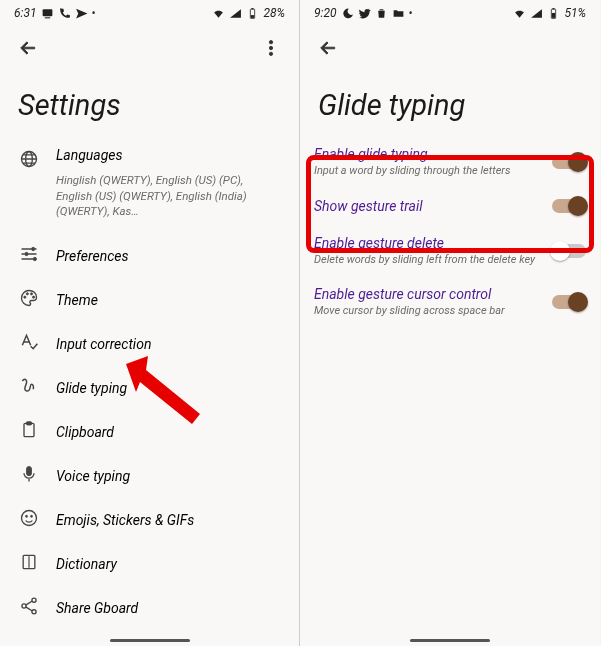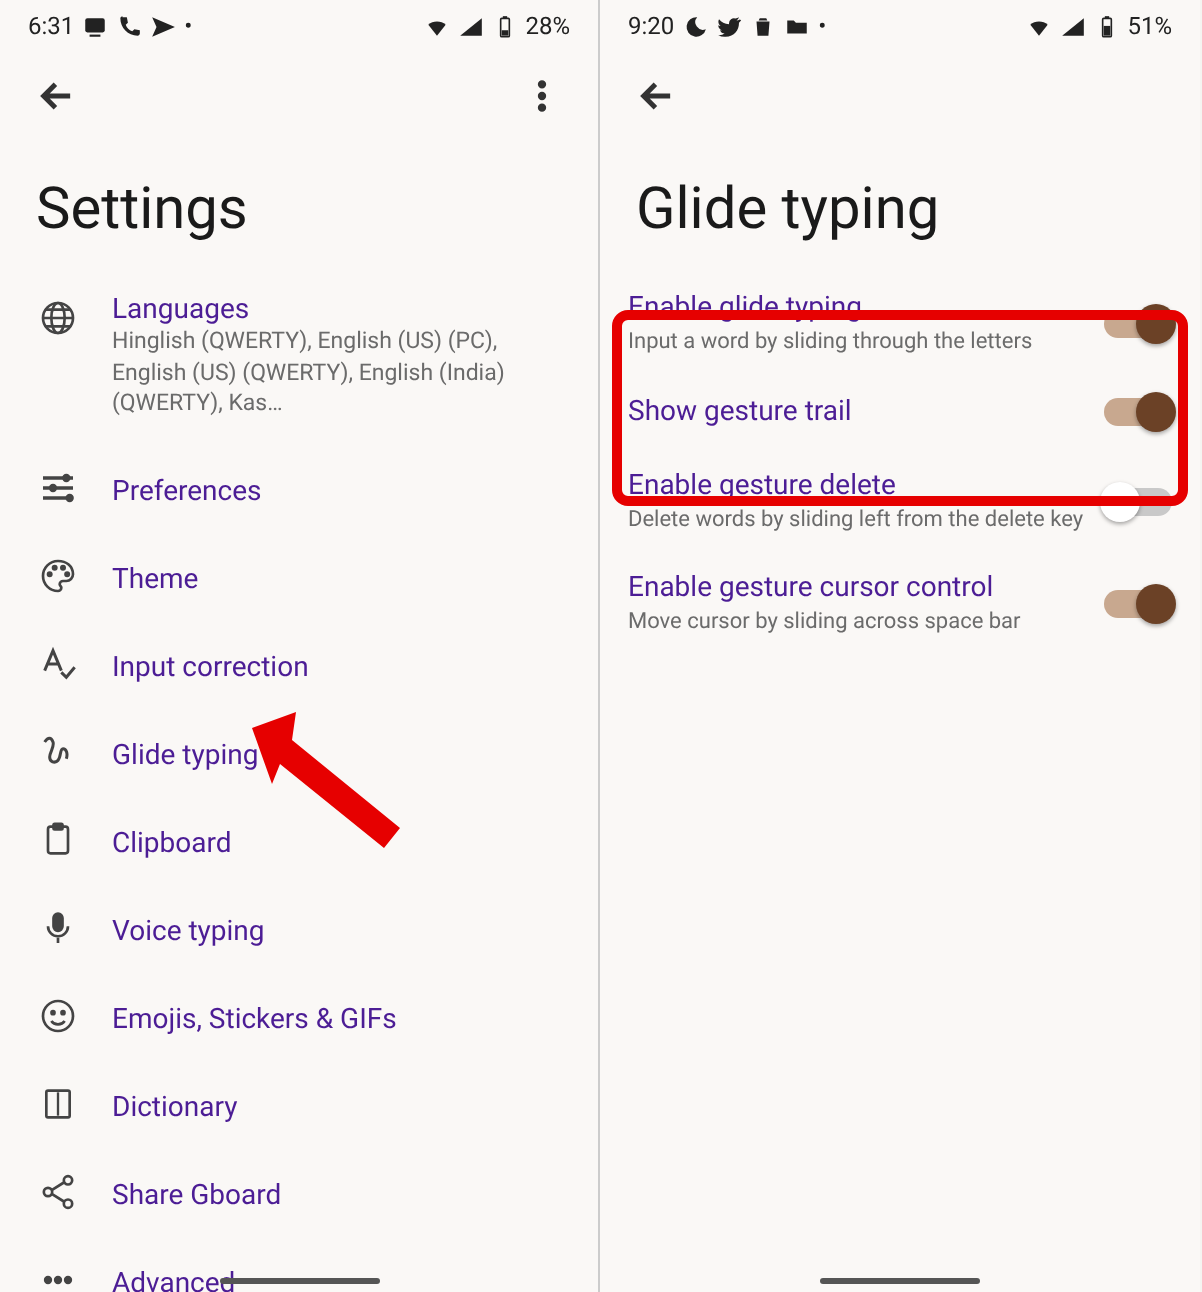--- a/index.html
+++ b/index.html
@@ -10,20 +10,21 @@
     height: 646px;
     display: flex;
     position: relative;
   }
   .screen {
     width: 300px;
     height: 646px;
     background: #faf8f6;
     position: relative;
     overflow: hidden;
+    font-style: italic;
   }
   .screen.left { border-right: 1px solid #ccc; }
   .statusbar {
     display: flex;
     justify-content: space-between;
     align-items: center;
     height: 26px;
     padding: 0 14px;
     font-size: 12px;
     color: #222;
@@ -56,22 +57,22 @@
     align-items: flex-end;
     gap: 16px;
     padding: 11px 12px;
     color: #2a2a2a;
     cursor: pointer;
     min-height: 44px;
   }
   .row .icon { width: 22px; display:flex; justify-content:center; }
   .row .icon svg { width: 20px; height: 20px; fill: #444; stroke:#444; }
   .row .texts { flex: 1; }
-  .row .label { font-size: 14px; color: #4c1d95; }
-  .row .sub { font-size: 11.5px; color: #6b6b6b; margin-top: 0; line-height: 1.35; }
+  .row .label { font-size: 14px; color: #000000; }
+  .row .sub { font-size: 11.5px; color: #6b6b6b; margin-top: 10px; line-height: 1.35; }
   .languages-row { align-items: flex-start; }
   .languages-row .icon { margin-top: 2px; }
 
   
   .setting {
     display: flex;
     align-items: center;
     padding: 10px 14px 10px 14px;
     gap: 10px;
   }

